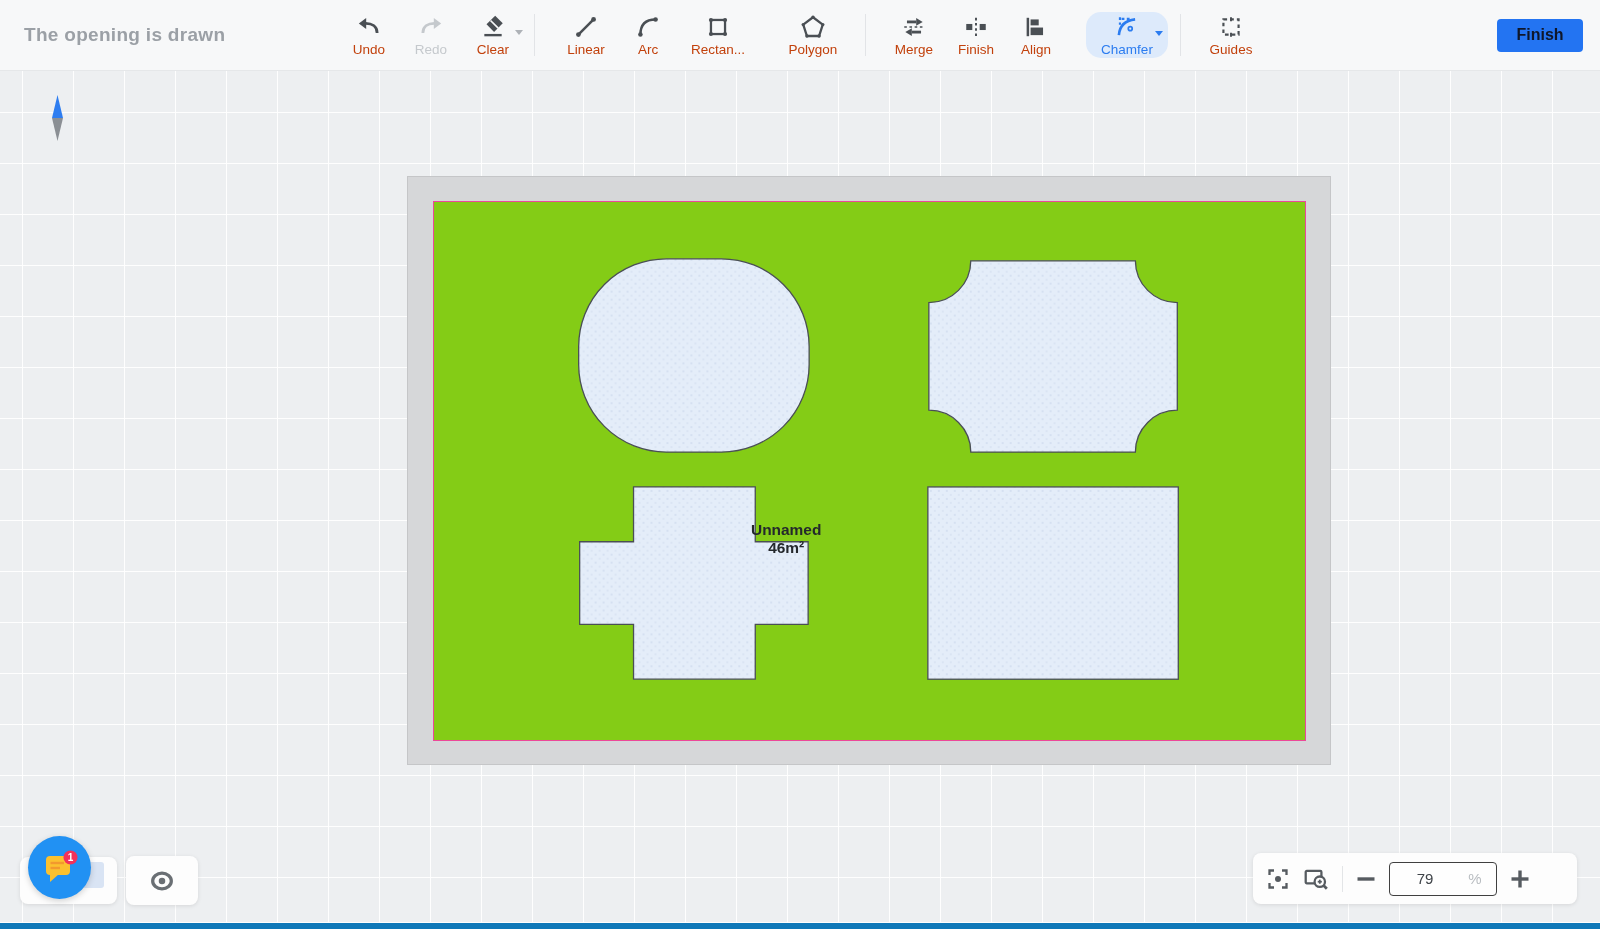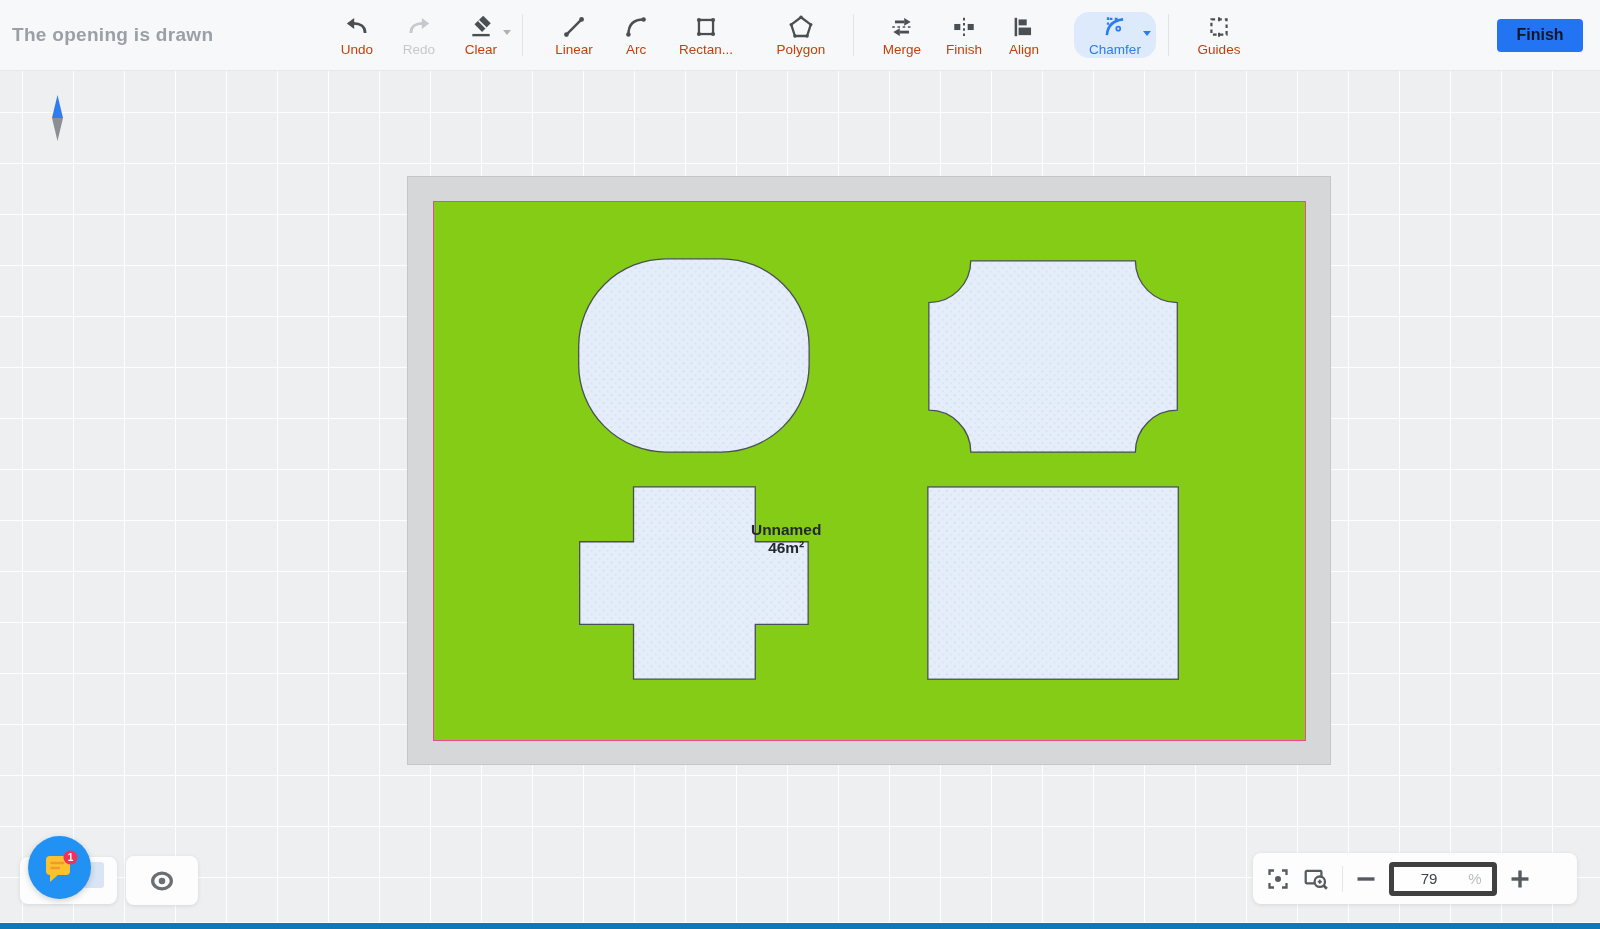--- a/index.html
+++ b/index.html
@@ -10,21 +10,21 @@
     background:#edeff1;
   }
 
   
   .topbar {
     position:absolute; top:0; left:0; right:0; height:71px;
     background:#f7f8f9; border-bottom:1px solid #e5e7e9;
     display:flex; align-items:center; z-index:30;
   }
   .app-title {
-    margin-left:12px; width:314px; font-size:19px; font-weight:bold;
+    margin-left:24px; width:314px; font-size:19px; font-weight:bold;
     color:#9ba0a6; letter-spacing:.3px; white-space:nowrap;
   }
   .tools { display:flex; align-items:center; height:100%; }
   .tbtn {
     display:flex; flex-direction:column; align-items:center; justify-content:center;
     width:62px; height:58px; gap:3px; cursor:pointer; position:relative;
     color:#c2410c; font-size:13.5px; user-select:none;
   }
   .tbtn svg { display:block; }
   .tbtn.disabled { color:#c5c9cd; }
@@ -96,21 +96,21 @@
   }
 
   
   .zoom-bar {
     position:absolute; left:1253px; top:853px; width:324px; height:51px;
     background:#fdfdfd; border-radius:8px; box-shadow:0 1px 4px rgba(0,0,0,.10);
     display:flex; align-items:center; padding:0 13px; gap:13px; z-index:6;
   }
   .zoom-bar .zsep { width:1px; height:26px; background:#e3e5e7; }
   .zoom-input-wrap {
-    width:108px; height:34px; border:5px solid #404040; border-radius:4px;
+    width:108px; height:34px; border:1px solid #404040; border-radius:4px;
     background:#fefefe; display:flex; align-items:center;
   }
   .zoom-input-wrap input {
     width:58px; border:none; outline:none; background:transparent; text-align:center;
     font-size:15px; color:#3e4348; font-family:inherit; margin-left:6px;
   }
   .zoom-unit { flex:1; text-align:center; color:#b9bdc1; font-size:15px; }
   .icon-btn { display:flex; align-items:center; justify-content:center; cursor:pointer; }
 </style>
 </head>

